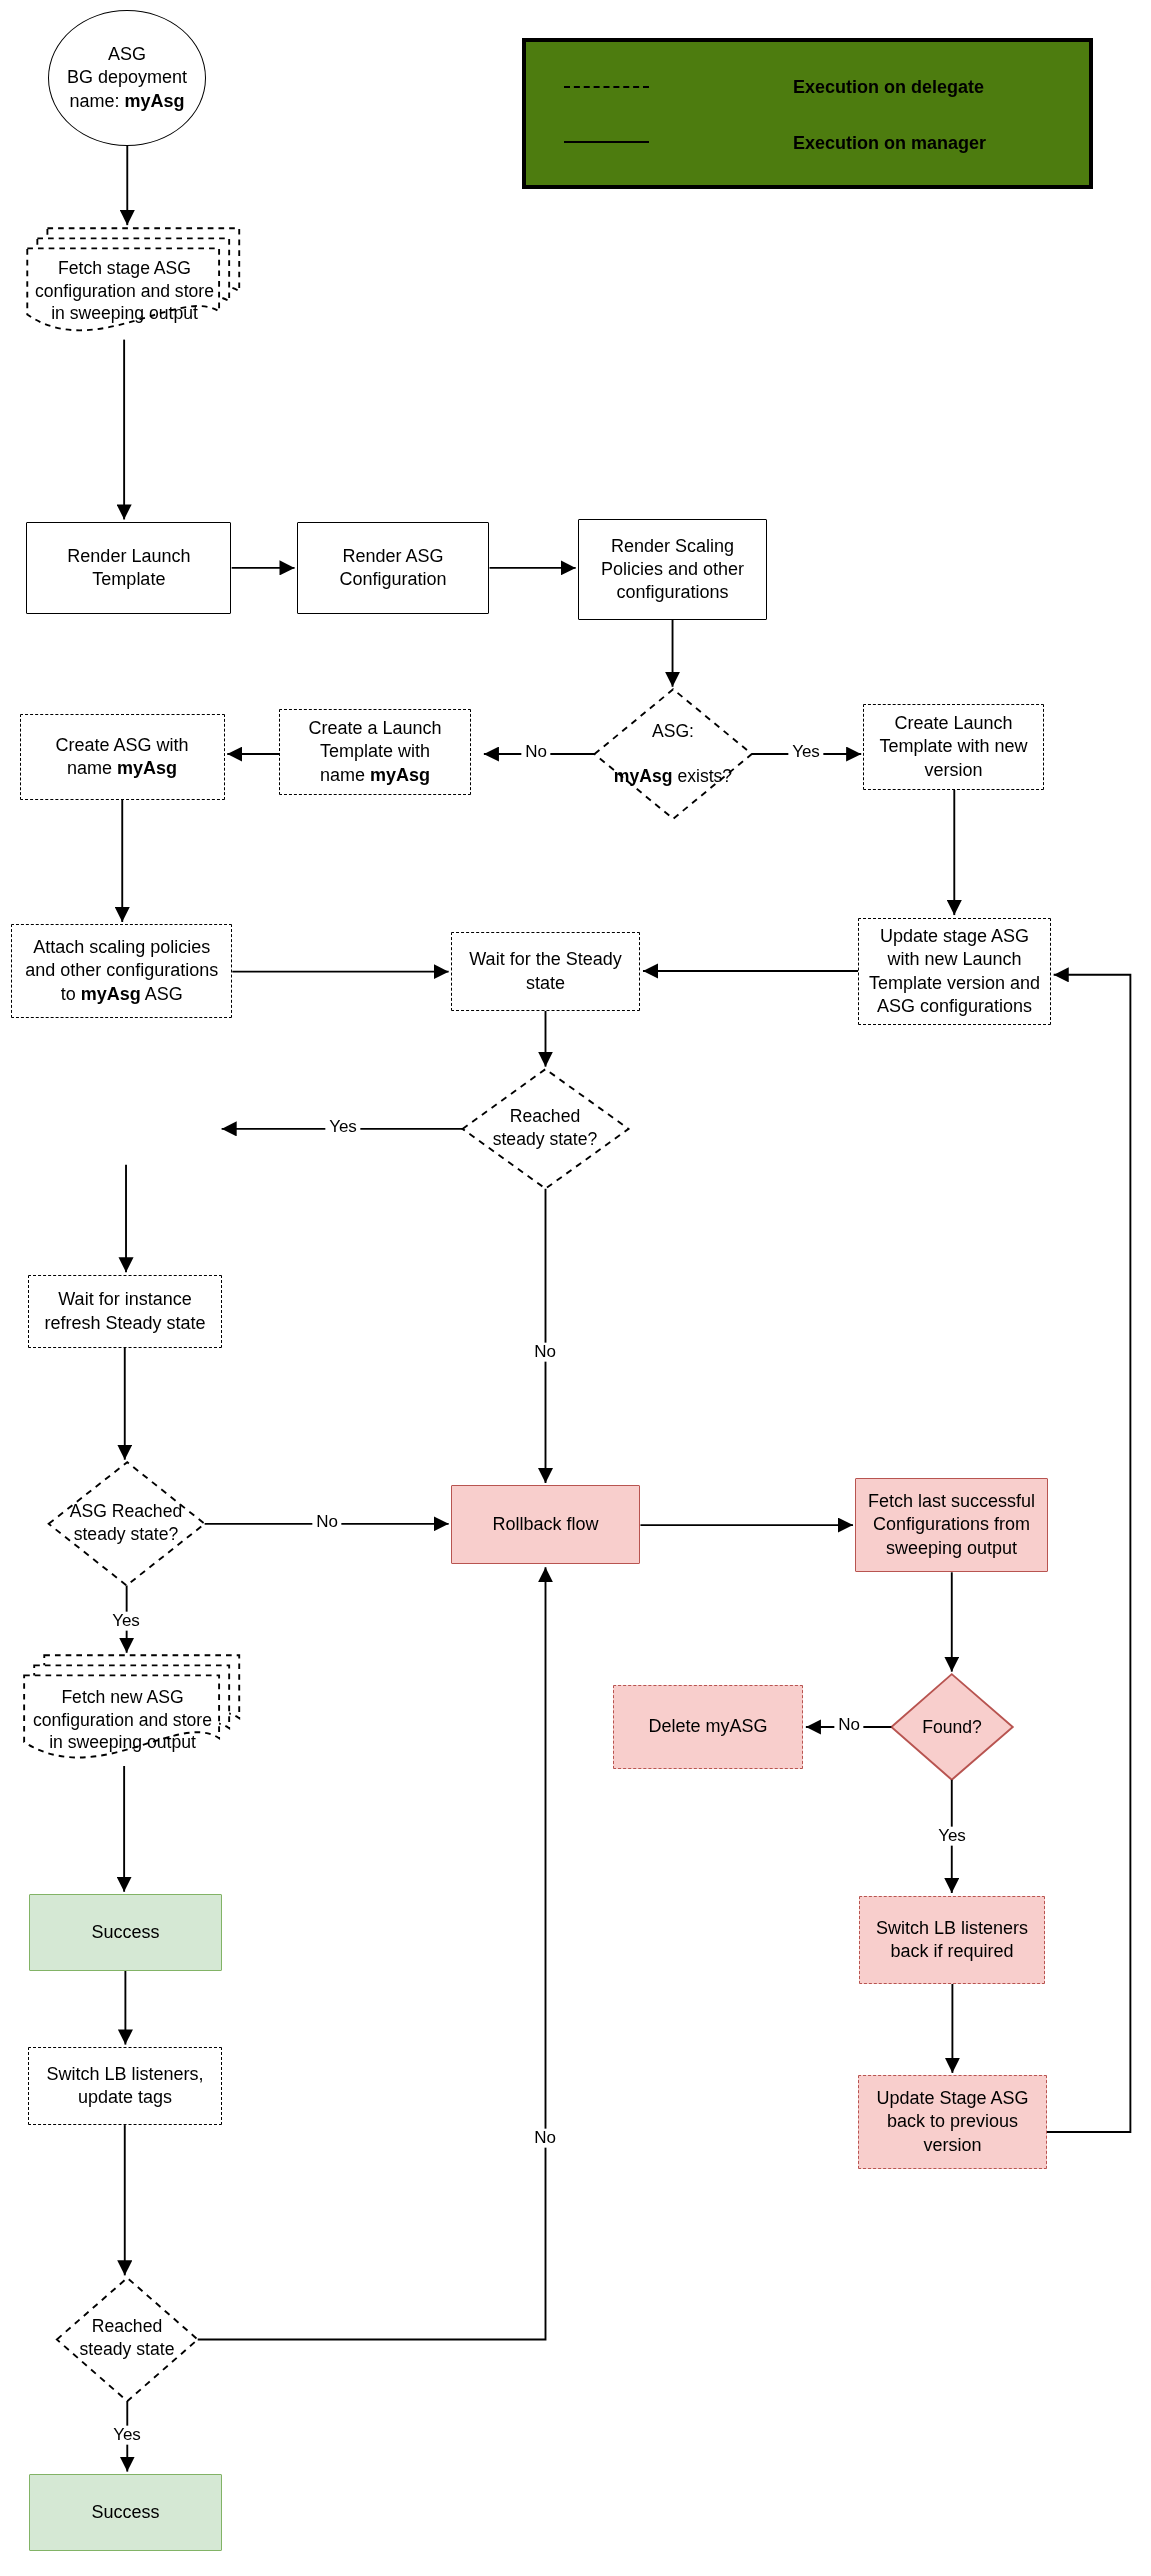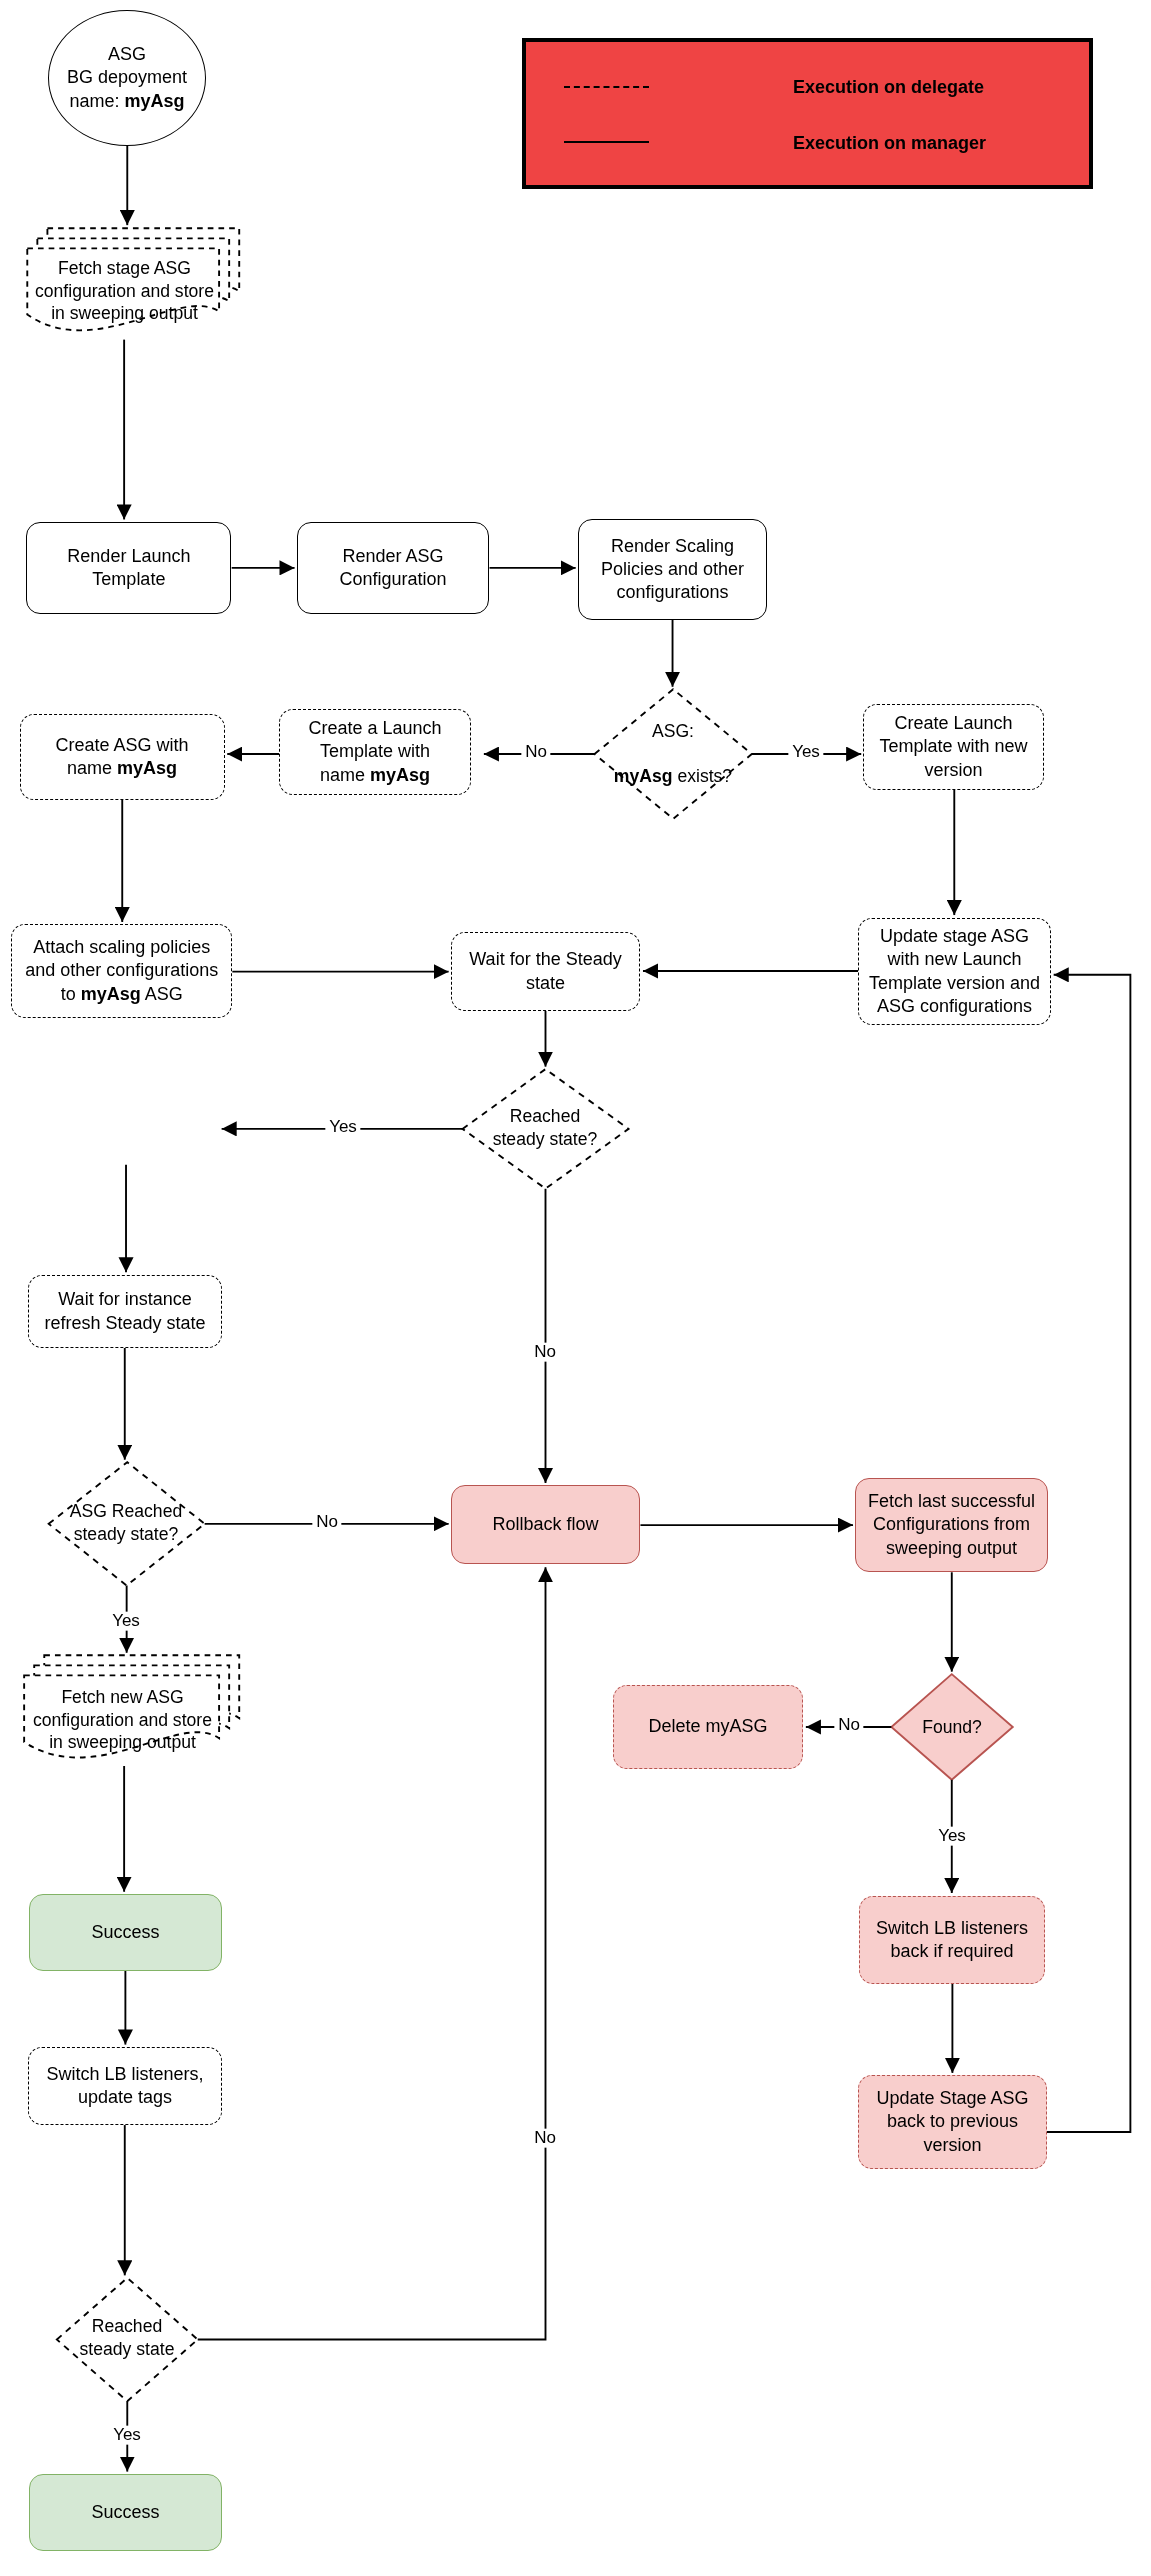--- a/index.html
+++ b/index.html
@@ -9,21 +9,21 @@
   }
   #wires{position:absolute;left:0;top:0;width:1152px;height:2576px;}
   .edge{stroke:#000;stroke-width:3;fill:none;marker-end:url(#arrow);}
   .dmd-dashed{fill:#ffffff;stroke:#000;stroke-width:3;stroke-dasharray:10 9;}
   .dmd-red{fill:#f8cecc;stroke:#b85450;stroke-width:3;}
   .doc{fill:#ffffff;stroke:#000;stroke-width:3;stroke-dasharray:9 8;}
   .node{
     position:absolute;display:flex;align-items:center;justify-content:center;
     text-align:center;font-size:18px;line-height:1.28;box-sizing:border-box;background:#fff;
   }
-  .rounded{border-radius:14px;}
+  .rounded{border-radius:1px;}
   .sol{border:1.9px solid #000;}
   .dsh{border:1.9px dashed #000;}
   .red{background:#f8cecc;}
   .red.sol,.red.dsh{border-color:#b85450;text-align:center;}
   .grn{background:#d5e8d4;border:1.9px solid #82b366;}
   .ellipse{border:1.9px solid #000;border-radius:50%;}
   .txt{white-space:pre-line;padding:0 3.8px;}
   .bl{display:block;}
   .dlabel{
     position:absolute;transform:translate(-50%,-50%);text-align:center;
@@ -32,21 +32,21 @@
   .elabel{
     position:absolute;transform:translate(-50%,-50%);
     font-size:17px;background:#fff;padding:0 3.8px;line-height:1.1;
   }
   .doclabel{
     position:absolute;display:flex;align-items:center;justify-content:center;
     text-align:center;font-size:17.6px;line-height:1.28;white-space:pre-line;
   }
   #legend{
     position:absolute;left:522px;top:38px;width:571px;height:151px;
-    border:4.4px solid #000;background:#ef4444;box-sizing:border-box;
+    border:4.4px solid #000;background:#4d7c0f;box-sizing:border-box;
   }
   .lg-sample{position:absolute;left:38px;width:85px;height:0;}
   .lg-dashed{border-top:2.5px dashed #000;}
   .lg-solid{border-top:2.5px solid #000;}
   .lg-label{
     position:absolute;left:267px;transform:translateY(-50%);
     font-weight:bold;font-size:18px;white-space:nowrap;
   }
 </style>
 </head>

